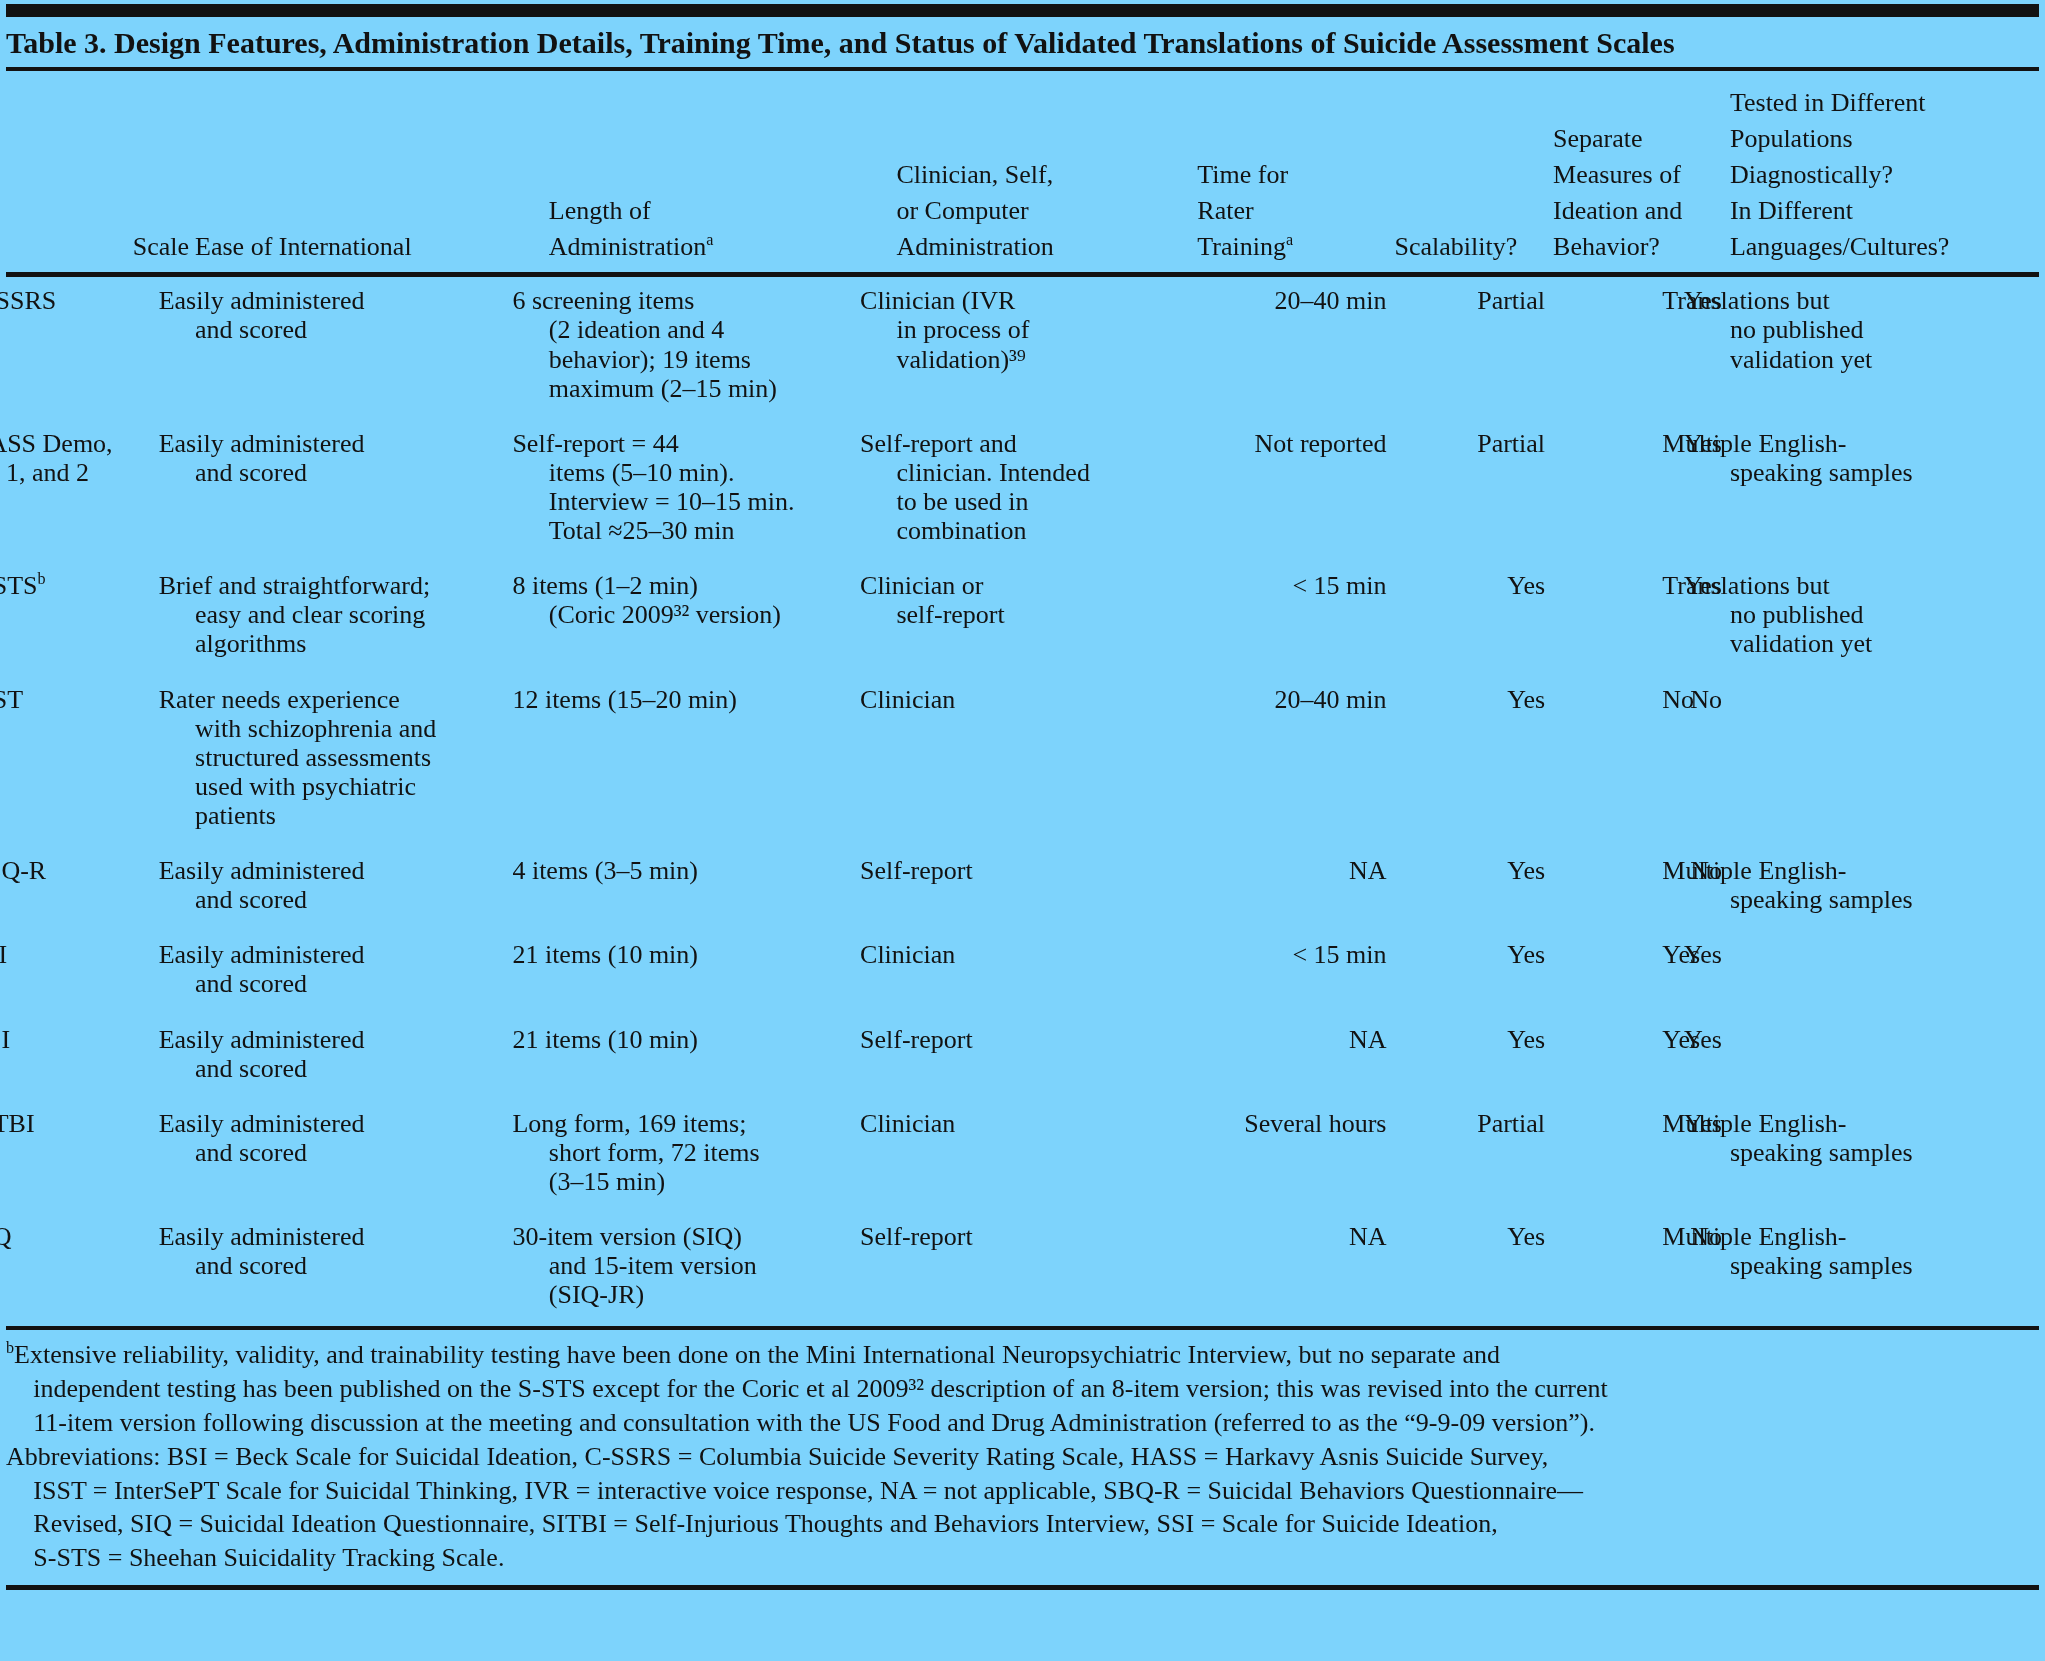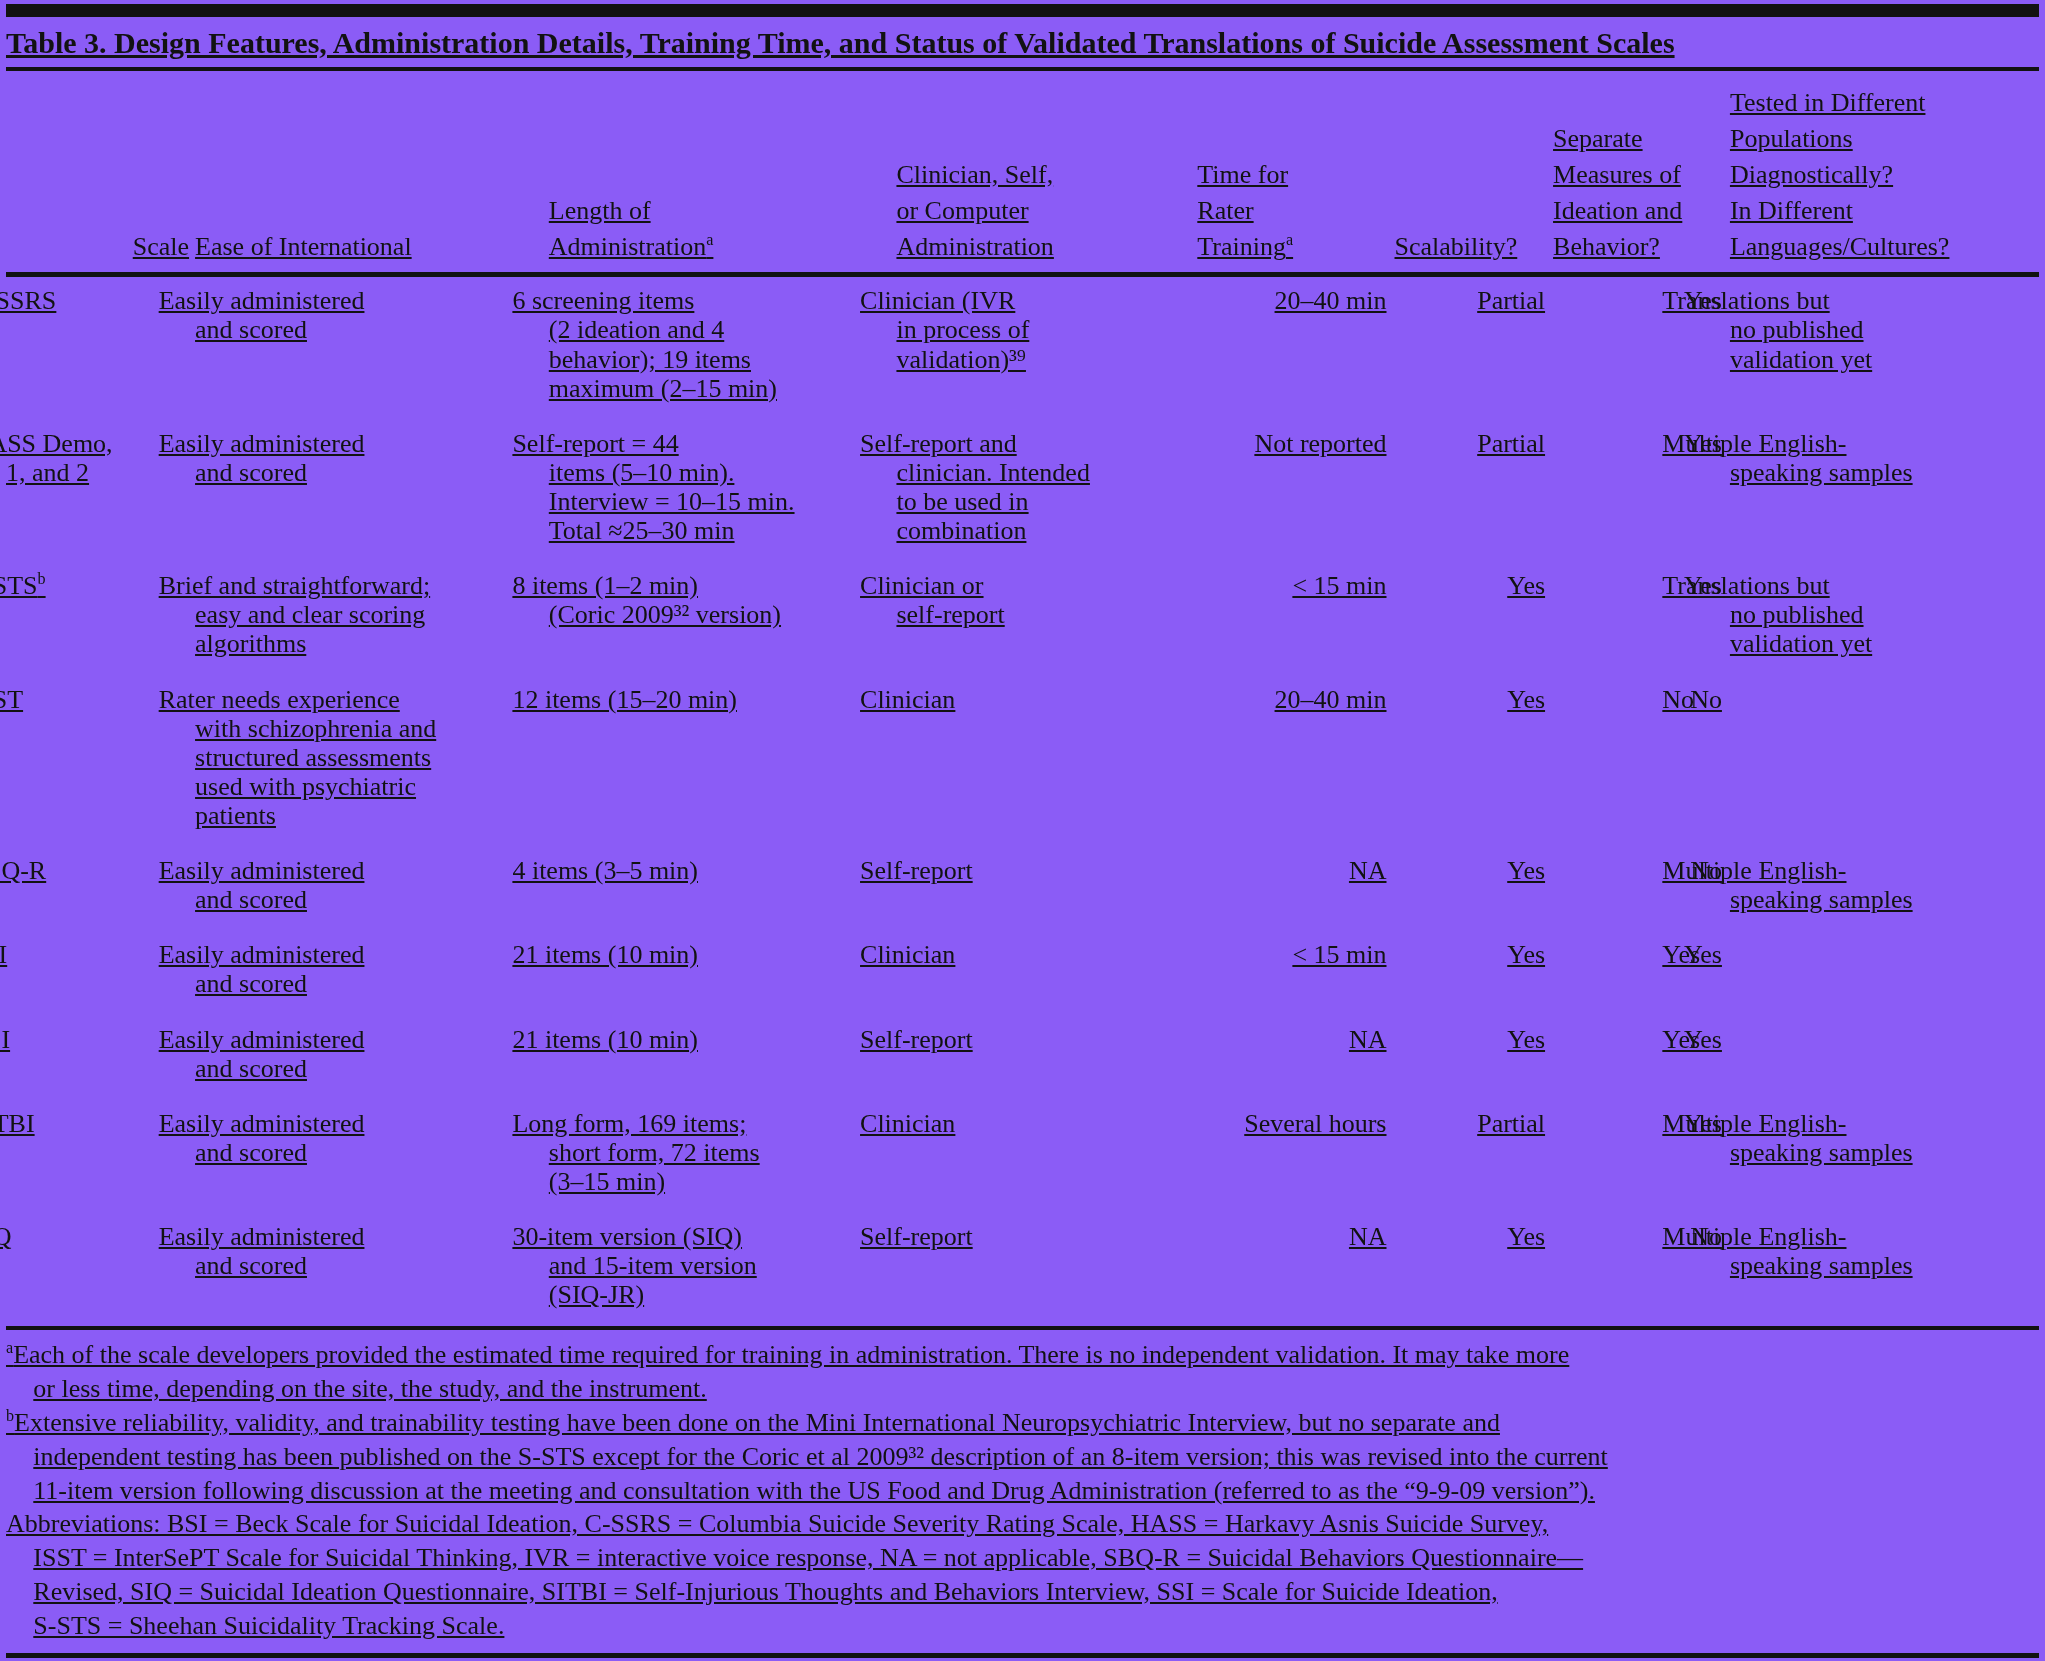--- a/index.html
+++ b/index.html
@@ -8,22 +8,21 @@
     background: #ffffff;
     color: #121212;
     font-family: "Liberation Serif", "DejaVu Serif", serif;
   }
   .page {
     width: 2045px;
     height: 1661px;
     box-sizing: border-box;
     padding: 4px 6px 0 6px;
     overflow: hidden;
-    background: #8b5cf6;
-    text-decoration: underline;
+    background: #7dd3fc;
   }
   .top-bar {
     height: 13px;
     background: #121212;
     width: 100%;
   }
   .title {
     font-size: 30px;
     font-weight: bold;
     line-height: 1.2;
@@ -251,22 +250,20 @@
         <td class="ctr"><span>NA</span></td>
         <td class="ctr"><span>Yes</span></td>
         <td class="ctr"><span>No</span></td>
         <td class="hang2"><span>Multiple English-
 speaking samples</span></td>
       </tr>
     </tbody>
   </table>
 
   <div class="footnotes">
-    <div class="footnote"><sup class="fn-marker">a</sup><span class="fn-text">Each of the scale developers provided the estimated time required for training in administration. There is no independent validation. It may take more
-or less time, depending on the site, the study, and the instrument.</span></div>
     <div class="footnote"><sup class="fn-marker">b</sup><span class="fn-text">Extensive reliability, validity, and trainability testing have been done on the Mini International Neuropsychiatric Interview, but no separate and
 independent testing has been published on the S-STS except for the Coric et al 2009³² description of an 8-item version; this was revised into the current
 11-item version following discussion at the meeting and consultation with the US Food and Drug Administration (referred to as the “9-9-09 version”).</span></div>
     <div class="footnote"><sup class="fn-marker"></sup><span class="fn-text">Abbreviations: BSI = Beck Scale for Suicidal Ideation, C-SSRS = Columbia Suicide Severity Rating Scale, HASS = Harkavy Asnis Suicide Survey,
 ISST = InterSePT Scale for Suicidal Thinking, IVR = interactive voice response, NA = not applicable, SBQ-R = Suicidal Behaviors Questionnaire—
 Revised, SIQ = Suicidal Ideation Questionnaire, SITBI = Self-Injurious Thoughts and Behaviors Interview, SSI = Scale for Suicide Ideation,
 S-STS = Sheehan Suicidality Tracking Scale.</span></div>
   </div>
 
 </div>

